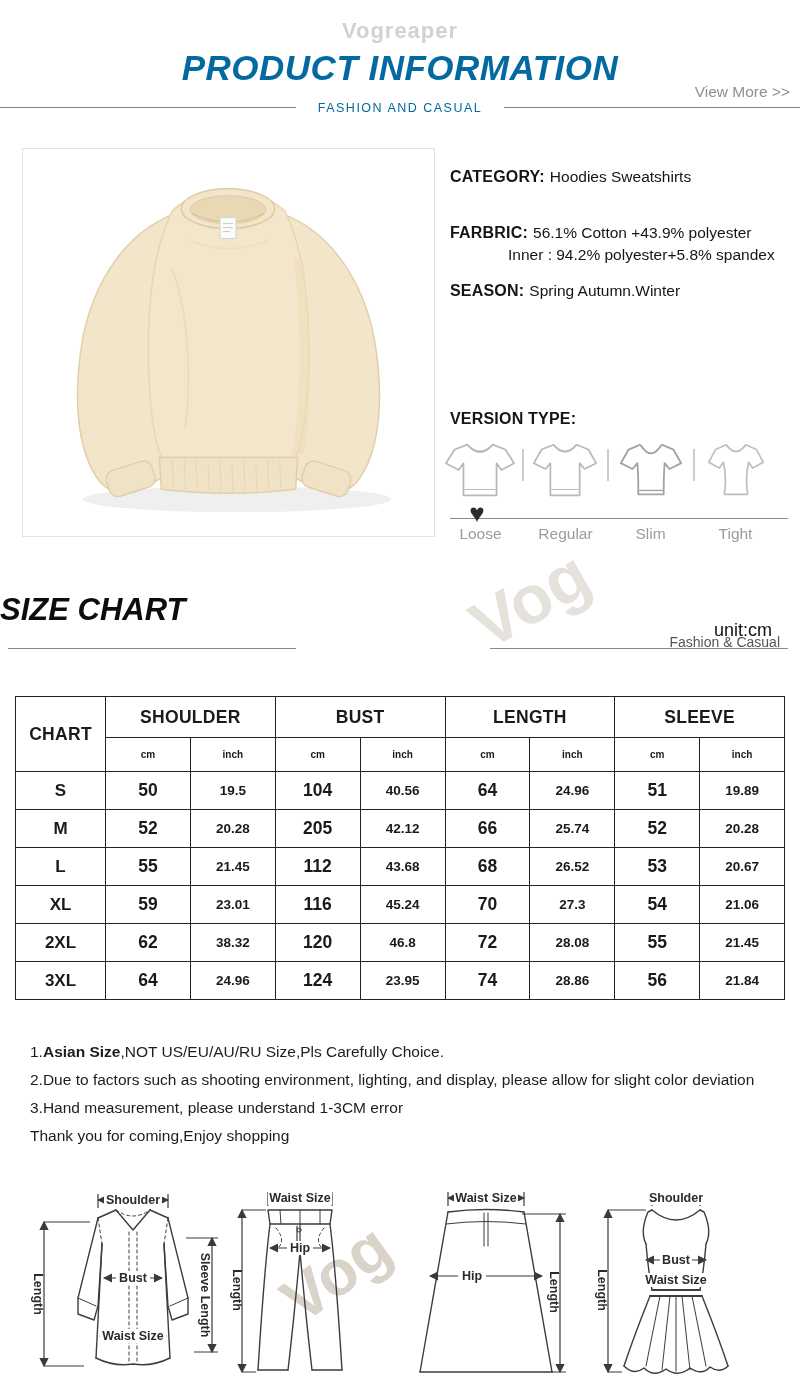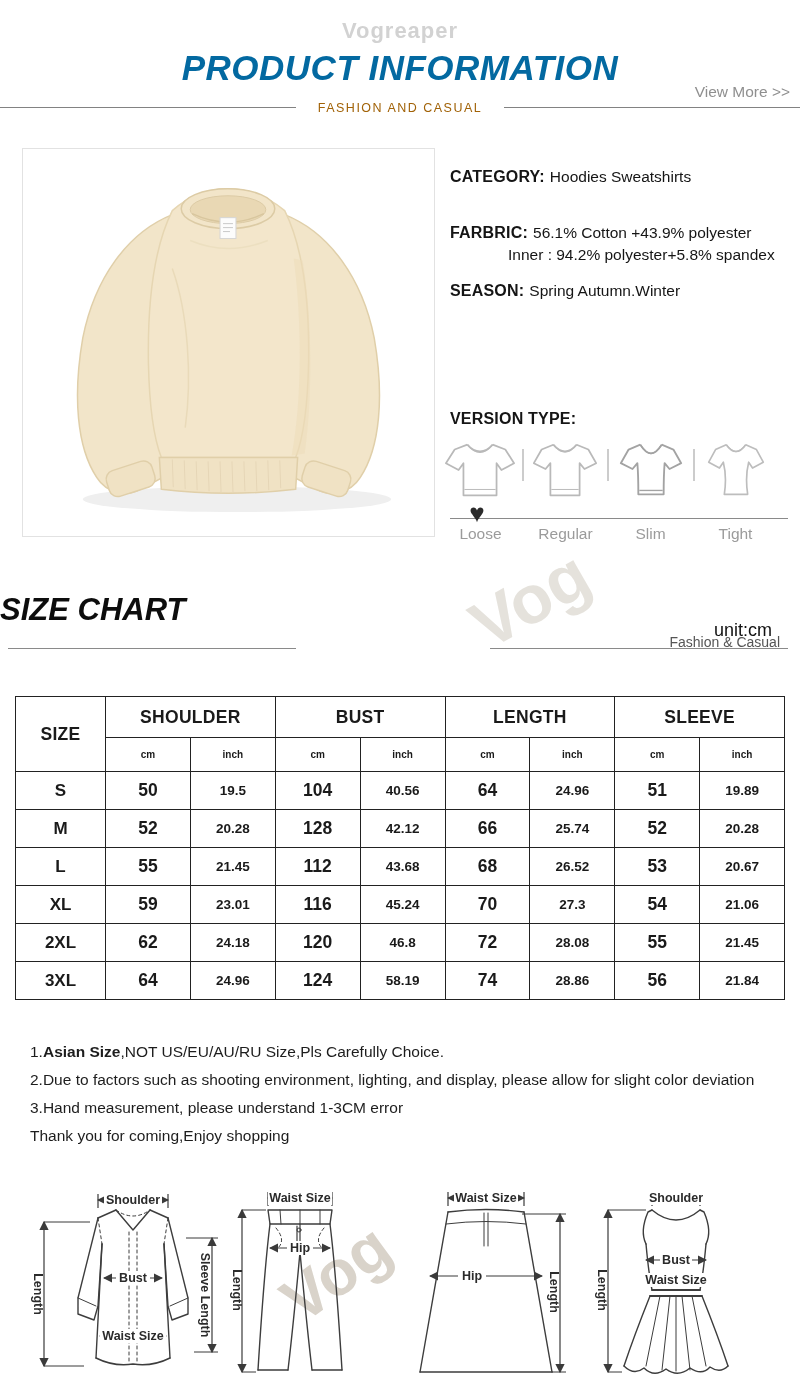--- a/index.html
+++ b/index.html
@@ -10,21 +10,21 @@
   .wm { position:absolute; font-weight:bold; pointer-events:none; }
   .wm-header { top:18px; left:0; width:100%; text-align:center; font-size:22px; letter-spacing:1px; color:#d2d2d2; }
   .wm-mid { left:468px; top:560px; font-size:68px; color:#e5e2dc; transform:rotate(-30deg); }
   .wm-foot { left:278px; top:1236px; font-size:64px; color:#d9d3ca; transform:rotate(-36deg); }
 
   
   .title { position:absolute; top:48px; left:0; width:100%; text-align:center; font-size:35px; font-weight:800; font-style:italic; letter-spacing:.5px; color:#0369a1; }
   .view-more { position:absolute; top:83px; right:10px; font-size:15.5px; color:#8f8f8f; cursor:pointer; }
   .tagline-row { position:absolute; top:100px; left:0; width:100%; height:15px; display:flex; align-items:center; }
   .tagline-row .line { flex:1; height:1px; background:#828282; }
-  .tagline-row .text { padding:0 22px; font-size:12.5px; letter-spacing:1.5px; color:#a16207; white-space:nowrap; }
+  .tagline-row .text { padding:0 22px; font-size:12.5px; letter-spacing:1.5px; color:#0369a1; white-space:nowrap; }
 
   
   .photo { position:absolute; left:22px; top:148px; width:413px; height:389px; border:1px solid #e2e2e2; background:#fff; box-sizing:border-box; }
   .photo svg { display:block; }
 
   
   .details { position:absolute; left:450px; top:148px; width:342px; height:410px; }
   .drow { position:absolute; left:0; font-size:15.5px; color:#151515; white-space:nowrap; }
   .dlab { font-weight:bold; font-size:16px; letter-spacing:.2px; }
   .dval { margin-left:5px; }
@@ -203,21 +203,21 @@
         <col>
         <col>
         <col>
         <col>
         <col>
         <col>
         <col>
       </colgroup>
     <thead>
       <tr class="group-row">
-        <th rowspan="2" class="th-size">SIZE</th>
+        <th rowspan="2" class="th-size">CHART</th>
         <th colspan="2">SHOULDER</th>
         <th colspan="2">BUST</th>
         <th colspan="2">LENGTH</th>
         <th colspan="2">SLEEVE</th>
       </tr>
       <tr class="sub-row">
         <th>cm</th>
         <th>inch</th>
         <th>cm</th>
         <th>inch</th>
@@ -236,21 +236,21 @@
         <td class="t-inch">40.56</td>
         <td class="t-cm">64</td>
         <td class="t-inch">24.96</td>
         <td class="t-cm">51</td>
         <td class="t-inch">19.89</td>
       </tr>
       <tr>
         <td class="t-size">M</td>
         <td class="t-cm">52</td>
         <td class="t-inch">20.28</td>
-        <td class="t-cm">128</td>
+        <td class="t-cm">205</td>
         <td class="t-inch">42.12</td>
         <td class="t-cm">66</td>
         <td class="t-inch">25.74</td>
         <td class="t-cm">52</td>
         <td class="t-inch">20.28</td>
       </tr>
       <tr>
         <td class="t-size">L</td>
         <td class="t-cm">55</td>
         <td class="t-inch">21.45</td>
@@ -268,34 +268,34 @@
         <td class="t-cm">116</td>
         <td class="t-inch">45.24</td>
         <td class="t-cm">70</td>
         <td class="t-inch">27.3</td>
         <td class="t-cm">54</td>
         <td class="t-inch">21.06</td>
       </tr>
       <tr>
         <td class="t-size">2XL</td>
         <td class="t-cm">62</td>
-        <td class="t-inch">24.18</td>
+        <td class="t-inch">38.32</td>
         <td class="t-cm">120</td>
         <td class="t-inch">46.8</td>
         <td class="t-cm">72</td>
         <td class="t-inch">28.08</td>
         <td class="t-cm">55</td>
         <td class="t-inch">21.45</td>
       </tr>
       <tr>
         <td class="t-size">3XL</td>
         <td class="t-cm">64</td>
         <td class="t-inch">24.96</td>
         <td class="t-cm">124</td>
-        <td class="t-inch">58.19</td>
+        <td class="t-inch">23.95</td>
         <td class="t-cm">74</td>
         <td class="t-inch">28.86</td>
         <td class="t-cm">56</td>
         <td class="t-inch">21.84</td>
       </tr>
     </tbody>
   </table>
 
   <div class="notes">
     <div class="nline"><span>1.</span><b>Asian Size</b><span>,NOT US/EU/AU/RU Size,Pls Carefully Choice.</span></div>

